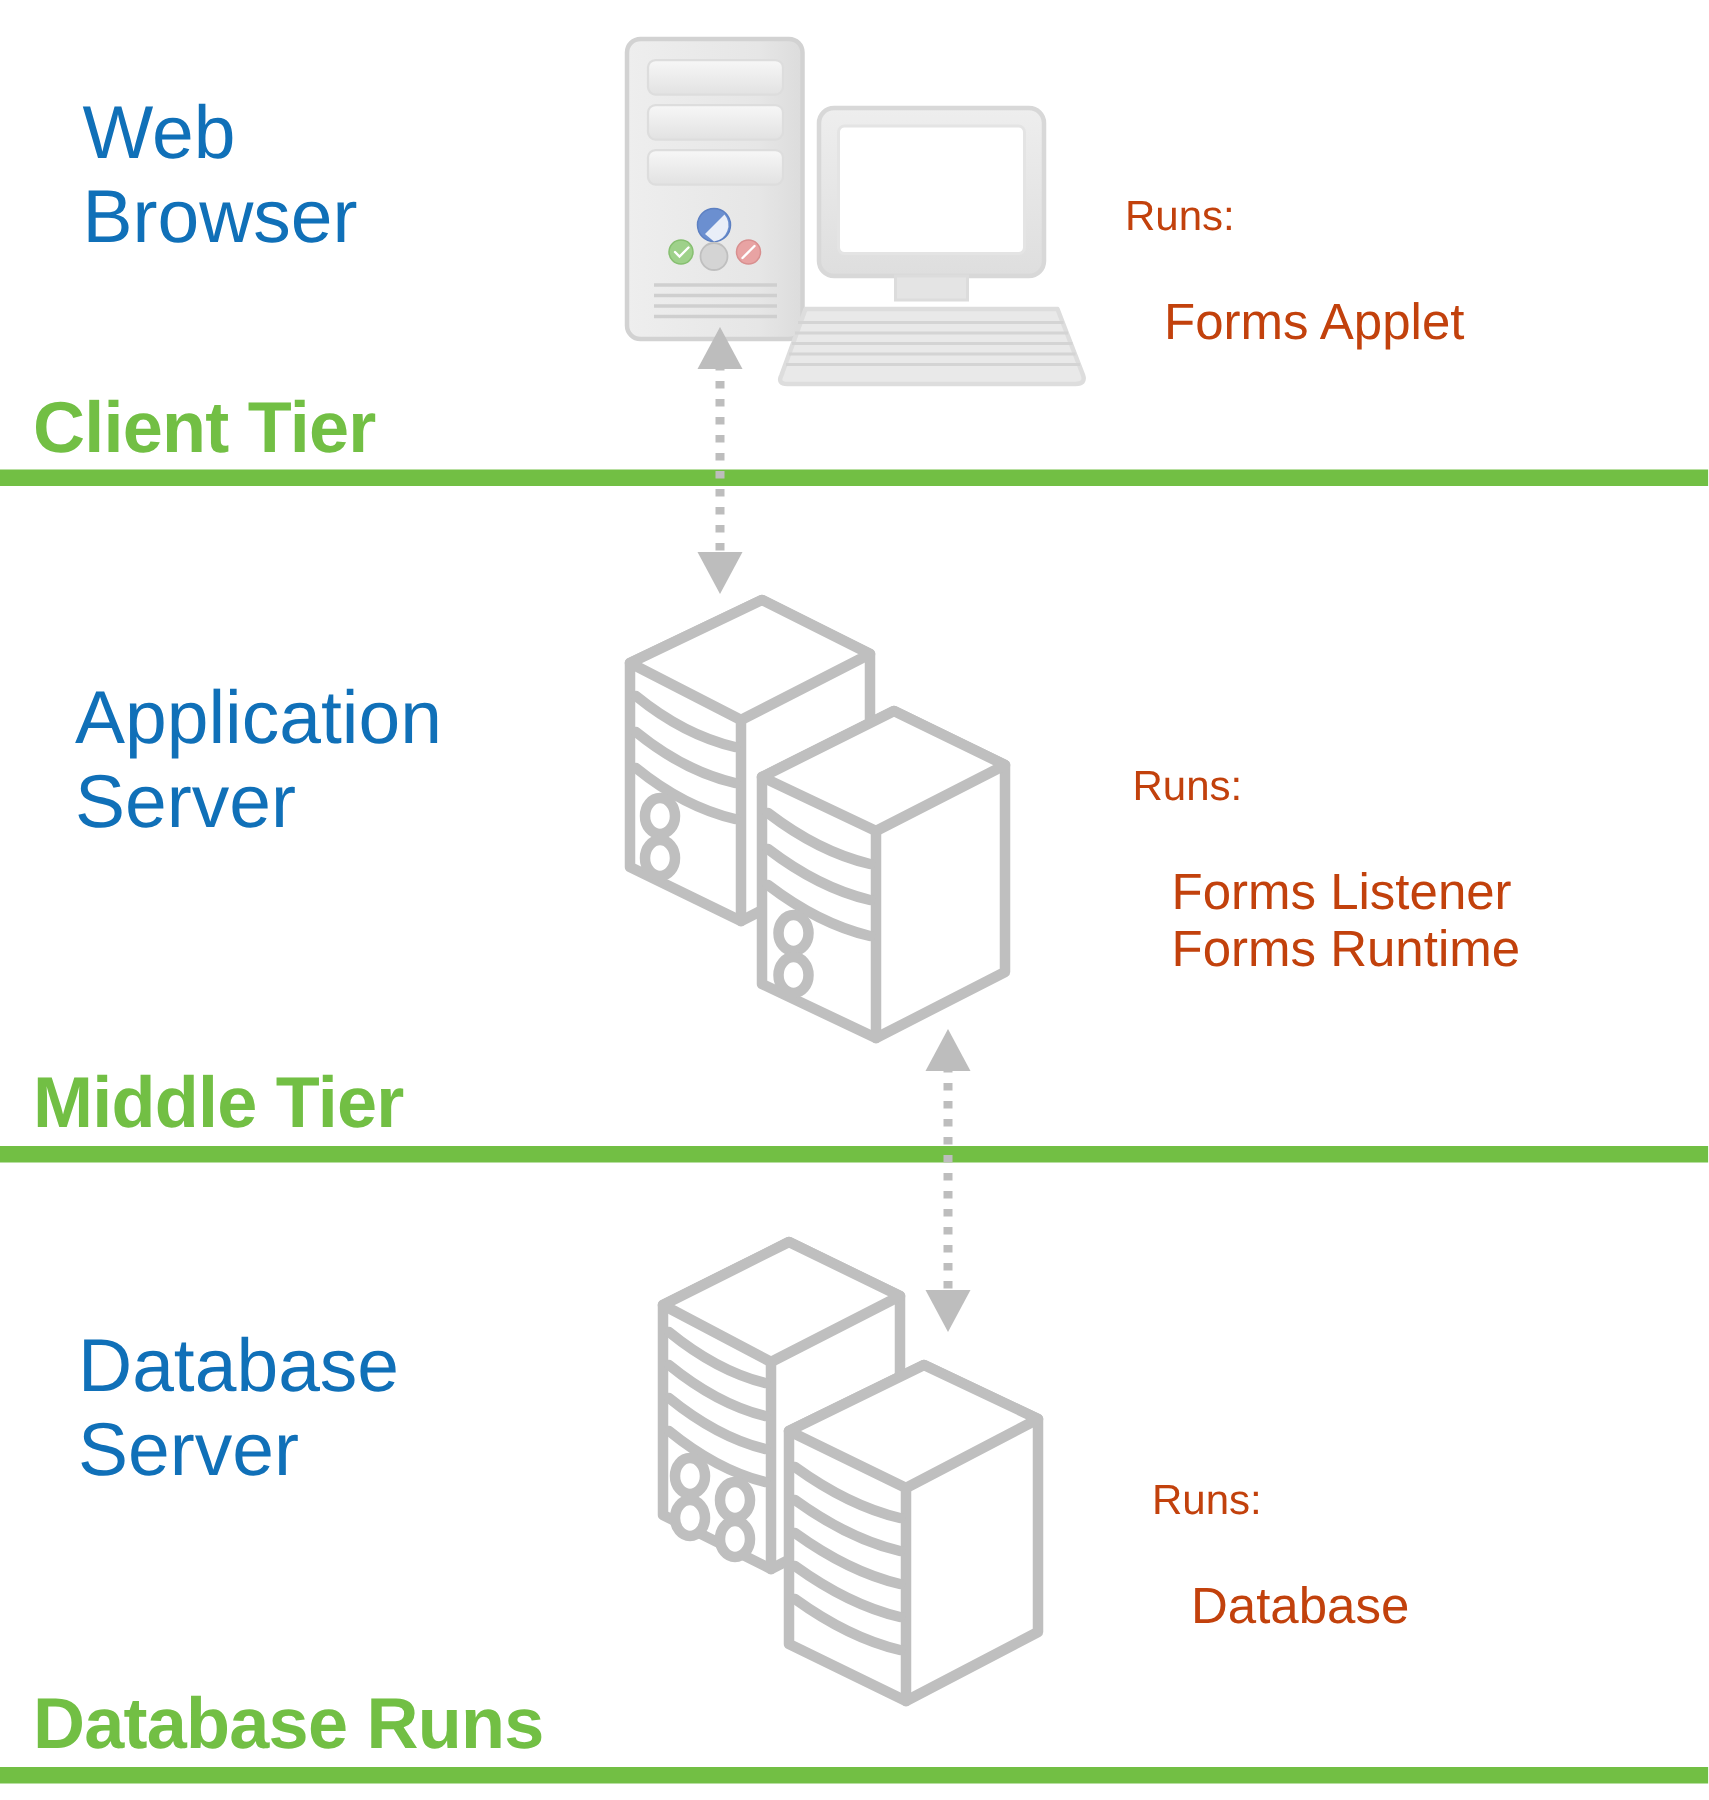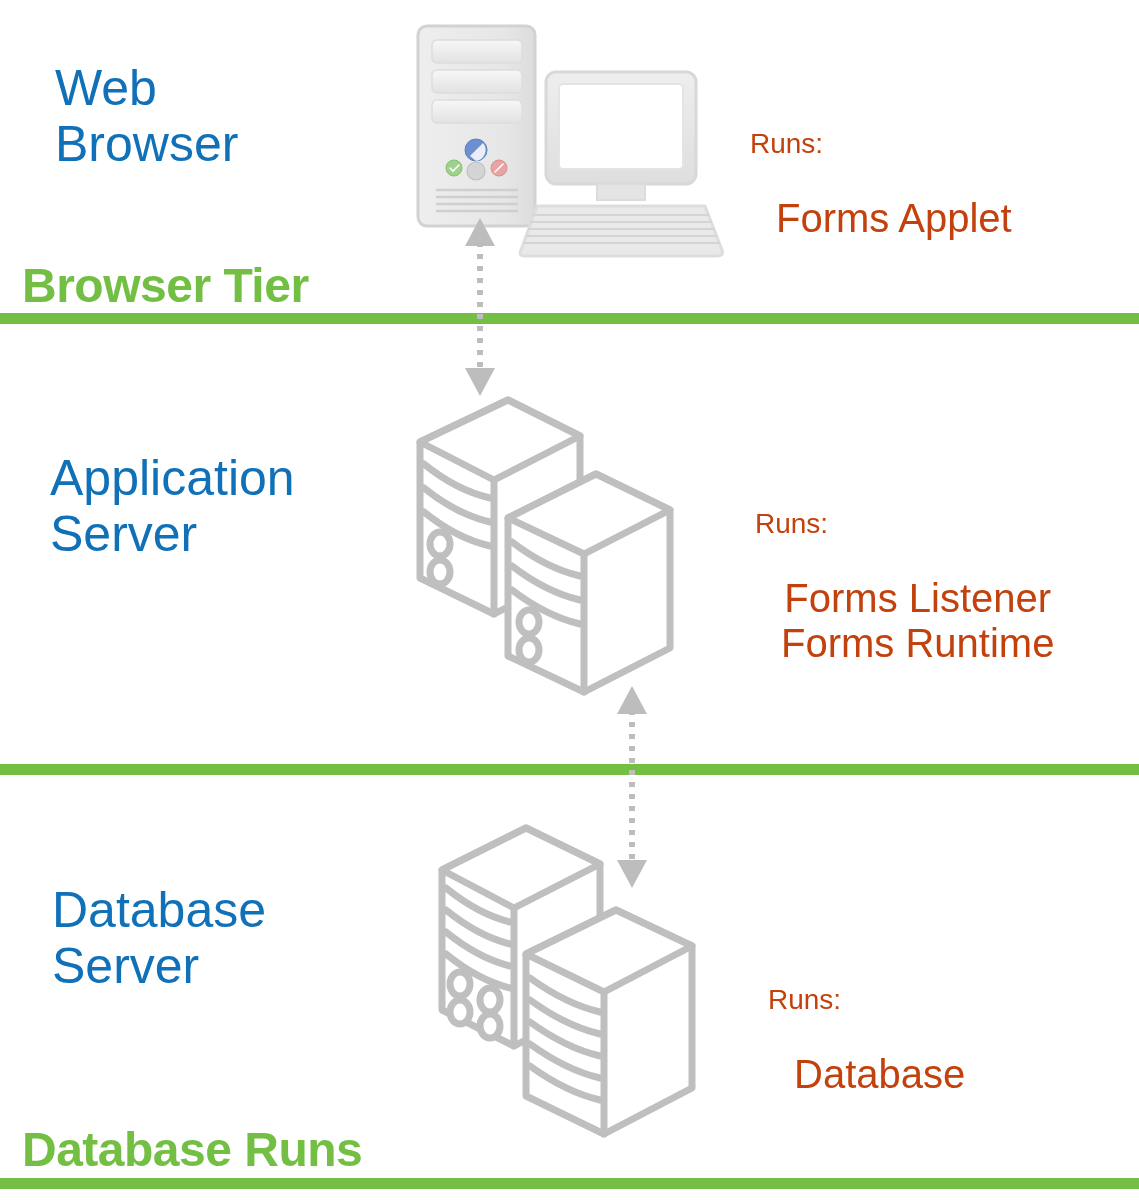--- a/index.html
+++ b/index.html
@@ -59,26 +59,25 @@
     position: absolute;
     color: #c2410c;
     white-space: pre;
   }
   .runs-kicker {
     font-size: 28px;
     line-height: 1.15;
     display: block;
   }
   .runs-items {
-    font-size: 40px;
+    font-size: 34px;
     line-height: 1.12;
     display: block;
     padding-left: 26px;
     white-space: pre;
-    text-align: center;
   }
   #runs-client { left: 750px; top: 92px; }
   #runs-app    { left: 755px; top: 472px; }
   #runs-db     { left: 768px; top: 948px; }
 
   
   .icon-wrap { position: absolute; }
   #icon-desktop  { left: 404px; top: 10px;  width: 330px; height: 260px; }
   #icon-appsrv   { left: 398px; top: 392px; width: 300px; height: 312px; }
   #icon-dbsrv    { left: 420px; top: 826px; width: 300px; height: 312px; }
@@ -154,21 +153,21 @@
         <line x1="120" y1="233" x2="316" y2="233"></line>
       </g>
     </svg>
   </div>
 
   <div class="runs-block" id="runs-client">
     <span class="runs-kicker">Runs:</span>
     <span class="runs-items">Forms Applet</span>
   </div>
 
-  <div class="tier-label" id="label-client">Browser Tier</div>
+  <div class="tier-label" id="label-client">Client Tier</div>
 
   <div class="tier-bar" id="bar-client"></div>
 
   <div class="arrow-wrap" id="arrow-client-middle">
     <svg width="44" height="182" viewBox="0 0 44 182" xmlns="http://www.w3.org/2000/svg">
       <line x1="22" y1="26" x2="22" y2="156" stroke="#bdbdbd" stroke-width="6" stroke-dasharray="5 7" stroke-linecap="butt"></line>
       <polygon points="22,2 37,30 7,30" fill="#bdbdbd"></polygon>
       <polygon points="22,180 37,152 7,152" fill="#bdbdbd"></polygon>
     </svg>
   </div>
@@ -207,20 +206,21 @@
       </g>
     </svg>
   </div>
 
   <div class="runs-block" id="runs-app">
     <span class="runs-kicker">Runs:</span>
     <span class="runs-items">Forms Listener
 Forms Runtime</span>
   </div>
 
+  <div class="tier-label" id="label-middle">Middle Tier</div>
 
   <div class="tier-bar" id="bar-middle"></div>
 
   <div class="arrow-wrap" id="arrow-middle-db">
     <svg width="44" height="206" viewBox="0 0 44 206" xmlns="http://www.w3.org/2000/svg">
       <line x1="22" y1="26" x2="22" y2="180" stroke="#bdbdbd" stroke-width="6" stroke-dasharray="5 7" stroke-linecap="butt"></line>
       <polygon points="22,2 37,30 7,30" fill="#bdbdbd"></polygon>
       <polygon points="22,204 37,176 7,176" fill="#bdbdbd"></polygon>
     </svg>
   </div>

